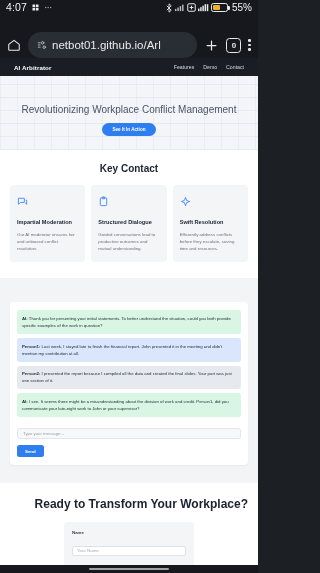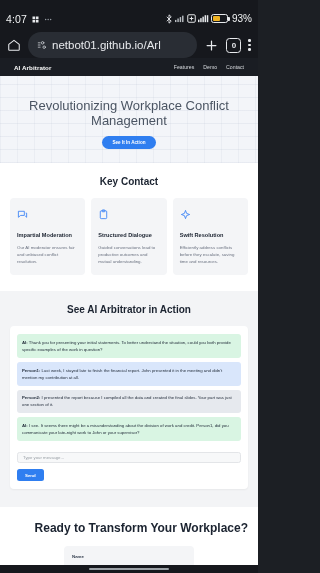--- a/index.html
+++ b/index.html
@@ -7,21 +7,21 @@
     width: 258px; height: 573px;
     font-family: "Liberation Sans", sans-serif;
     background: #1c1f24;
     overflow: hidden;
   }
   #screen { width: 258px; height: 573px; position: relative; background:#16181d; }
 
   
   .statusbar {
     height: 20px; background:#16181d; color:#e8eaed;
-    display:flex; align-items:flex-start; justify-content:space-between;
+    display:flex; align-items:flex-end; justify-content:space-between;
     padding: 13px 6px; font-size: 10px;
   }
   .sb-left { display:flex; align-items:center; gap:4px; }
   .sb-right { display:flex; align-items:center; gap:2px; }
   .sb-time { font-size:10.5px; letter-spacing:.1px; color:#f1f3f4; }
   .ic { display:inline-block; line-height:1; }
   .ic svg { display:block; }
   .battery {
     width:17px; height:9px; border:1.2px solid #e8eaed; border-radius:2.5px;
     position:relative; display:inline-block;
@@ -74,21 +74,21 @@
   
   .hero{
     background:#f3f5f9; padding:16px 10px 14px; text-align:center; position:relative;
     background-image:
       repeating-linear-gradient(0deg, rgba(170,180,200,.16) 0 1px, transparent 1px 13px),
       repeating-linear-gradient(90deg, rgba(170,180,200,.12) 0 1px, transparent 1px 17px);
   }
   .hero h1{
     font-size:15.5px; line-height:1.18; color:#1b2330; font-weight:bold; letter-spacing:-.2px;
   }
-  .hero p{ margin-top:6px; font-size:13px; color:#4b5563; }
+  .hero p{ margin-top:12px; font-size:10px; color:#4b5563; }
   .cta{
     margin-top:8px; display:inline-block; background:#2f7ef0; color:#fff;
     font-size:4.6px; font-weight:bold; padding:4px 10px; border-radius:9px;
     border:none; cursor:pointer;
   }
 
   
   .features{ background:#fff; padding:13px 10px 16px; }
   .sec-title{ text-align:center; font-size:10px; font-weight:bold; color:#1b2330; }
   .cards{ display:flex; gap:6px; margin-top:11px; }
@@ -191,21 +191,21 @@
           <rect x="0" y="6.5" width="2" height="3.5"></rect>
             <rect x="3" y="4.5" width="2" height="5.5"></rect>
           <rect x="6" y="2.5" width="2" height="7.5"></rect>
             <rect x="9" y="0.5" width="2" height="9.5"></rect>
           <rect x="12" y="0.5" width="2" height="9.5"></rect>
         </svg>
       </span>
       <span class="battery">
           <i></i>
         </span>
-      <span class="sb-pct">93%</span>
+      <span class="sb-pct">55%</span>
     </div>
   </div>
 
   <div class="chrome">
     <span class="chrome-ic">
       <svg width="14" height="14" viewBox="0 0 24 24" fill="none" stroke="#e8eaed" stroke-width="1.8" stroke-linejoin="round">
         <path d="M3 11l9-7 9 7v9a1 1 0 0 1-1 1H4a1 1 0 0 1-1-1z"></path>
       </svg>
     </span>
     <div class="urlbar">
@@ -280,21 +280,20 @@
             </svg>
           </span>
           <h3>Swift Resolution</h3>
           <p>Efficiently address conflicts before they escalate, saving time and resources.</p>
         </div>
 
       </div>
     </div>
 
     <div class="demo">
-      <div class="sec-title">See AI Arbitrator in Action</div>
       <div class="chatbox">
 
         <div class="msg ai">
           <b>AI:</b><span> Thank you for presenting your initial statements. To better understand the situation, could you both provide specific examples of the work in question?</span>
         </div>
         <div class="msg p1">
           <b>Person1:</b><span> Last week, I stayed late to finish the financial report. John presented it in the meeting and didn't mention my contribution at all.</span>
         </div>
         <div class="msg p2">
           <b>Person2:</b><span> I presented the report because I compiled all the data and created the final slides. Your part was just one section of it.</span>

